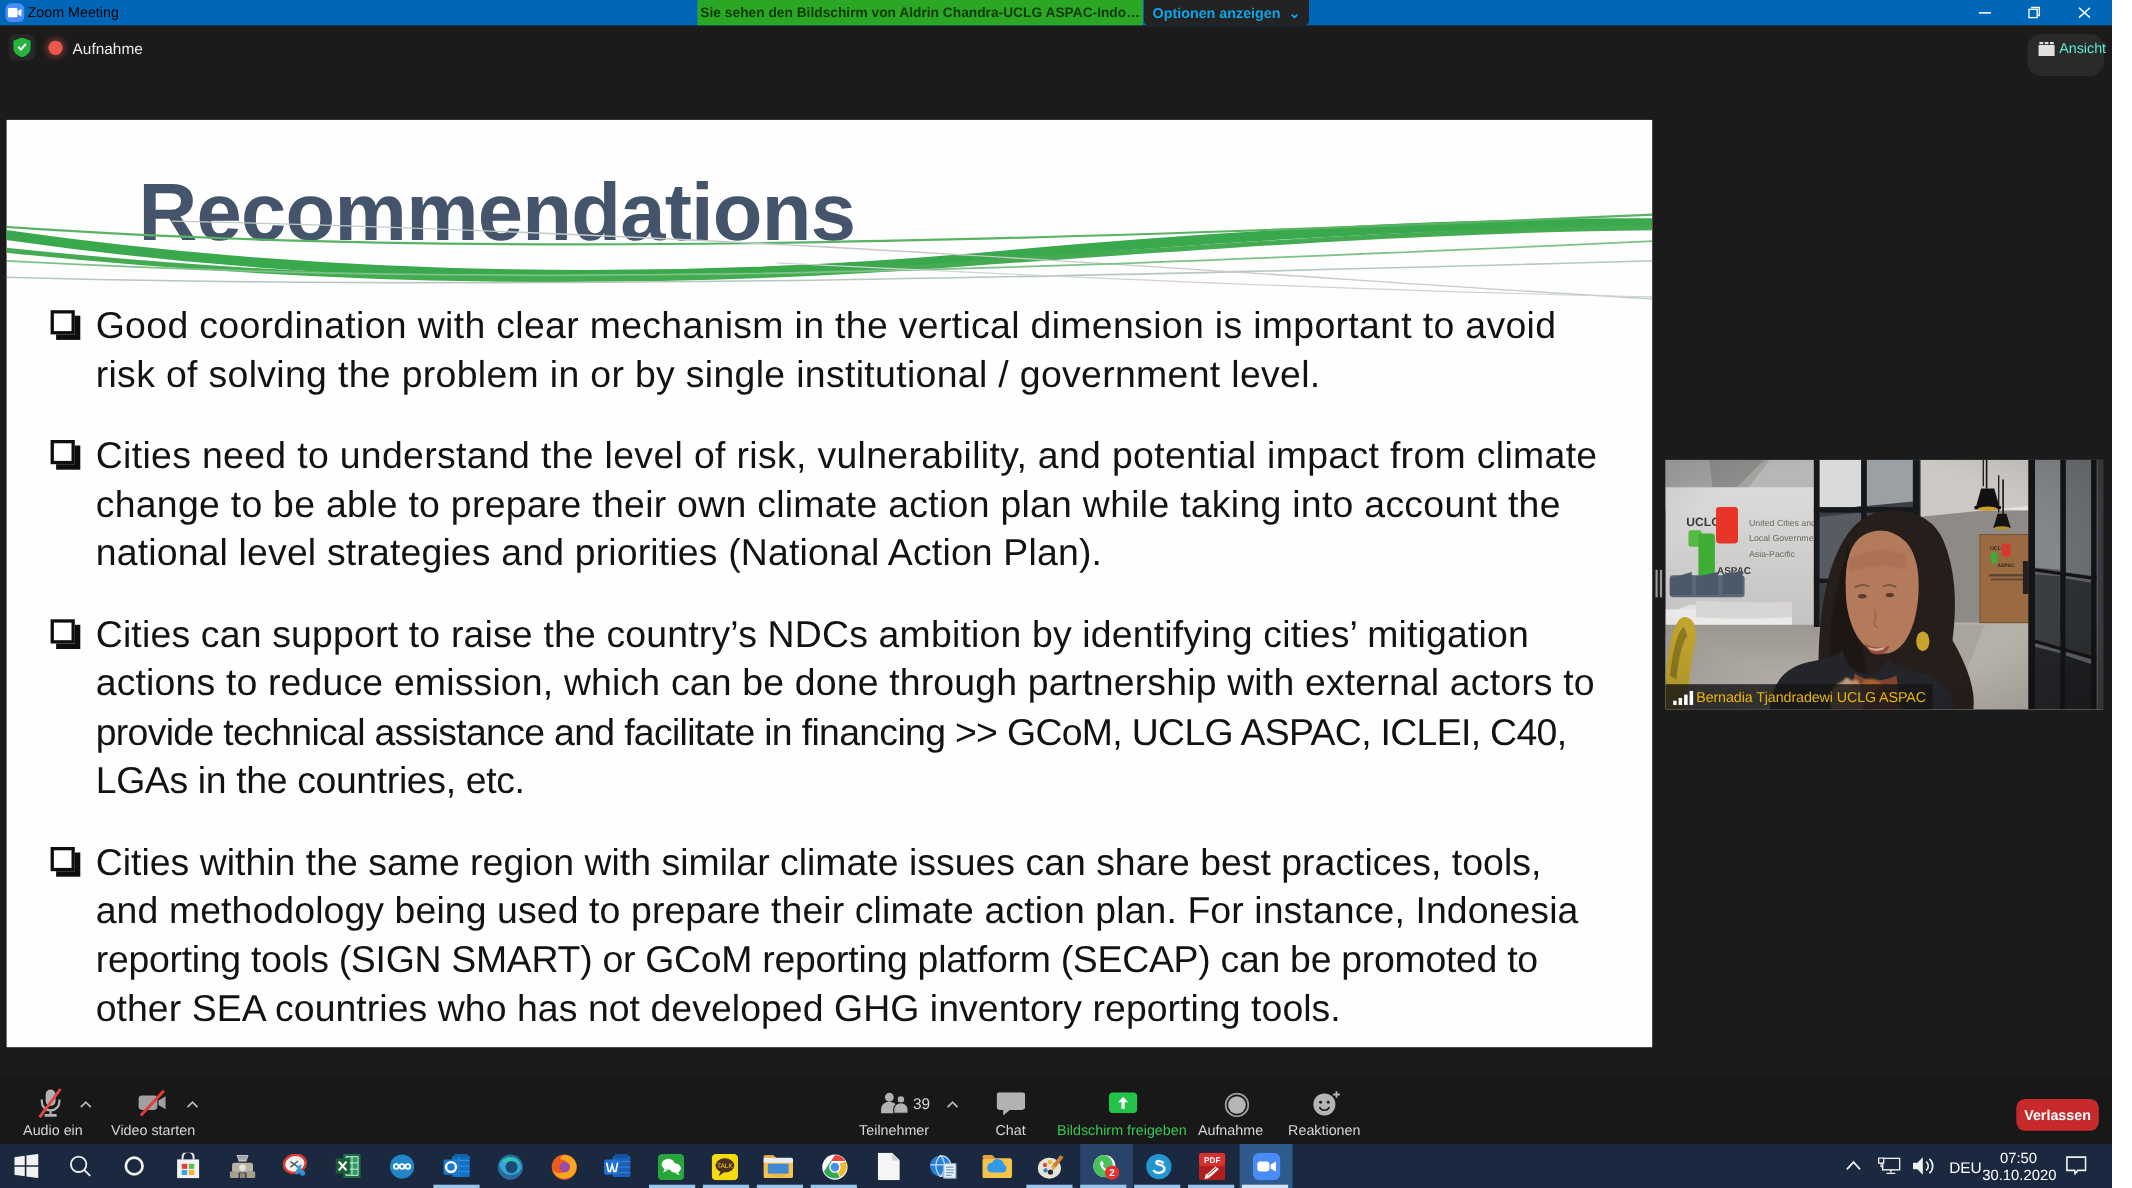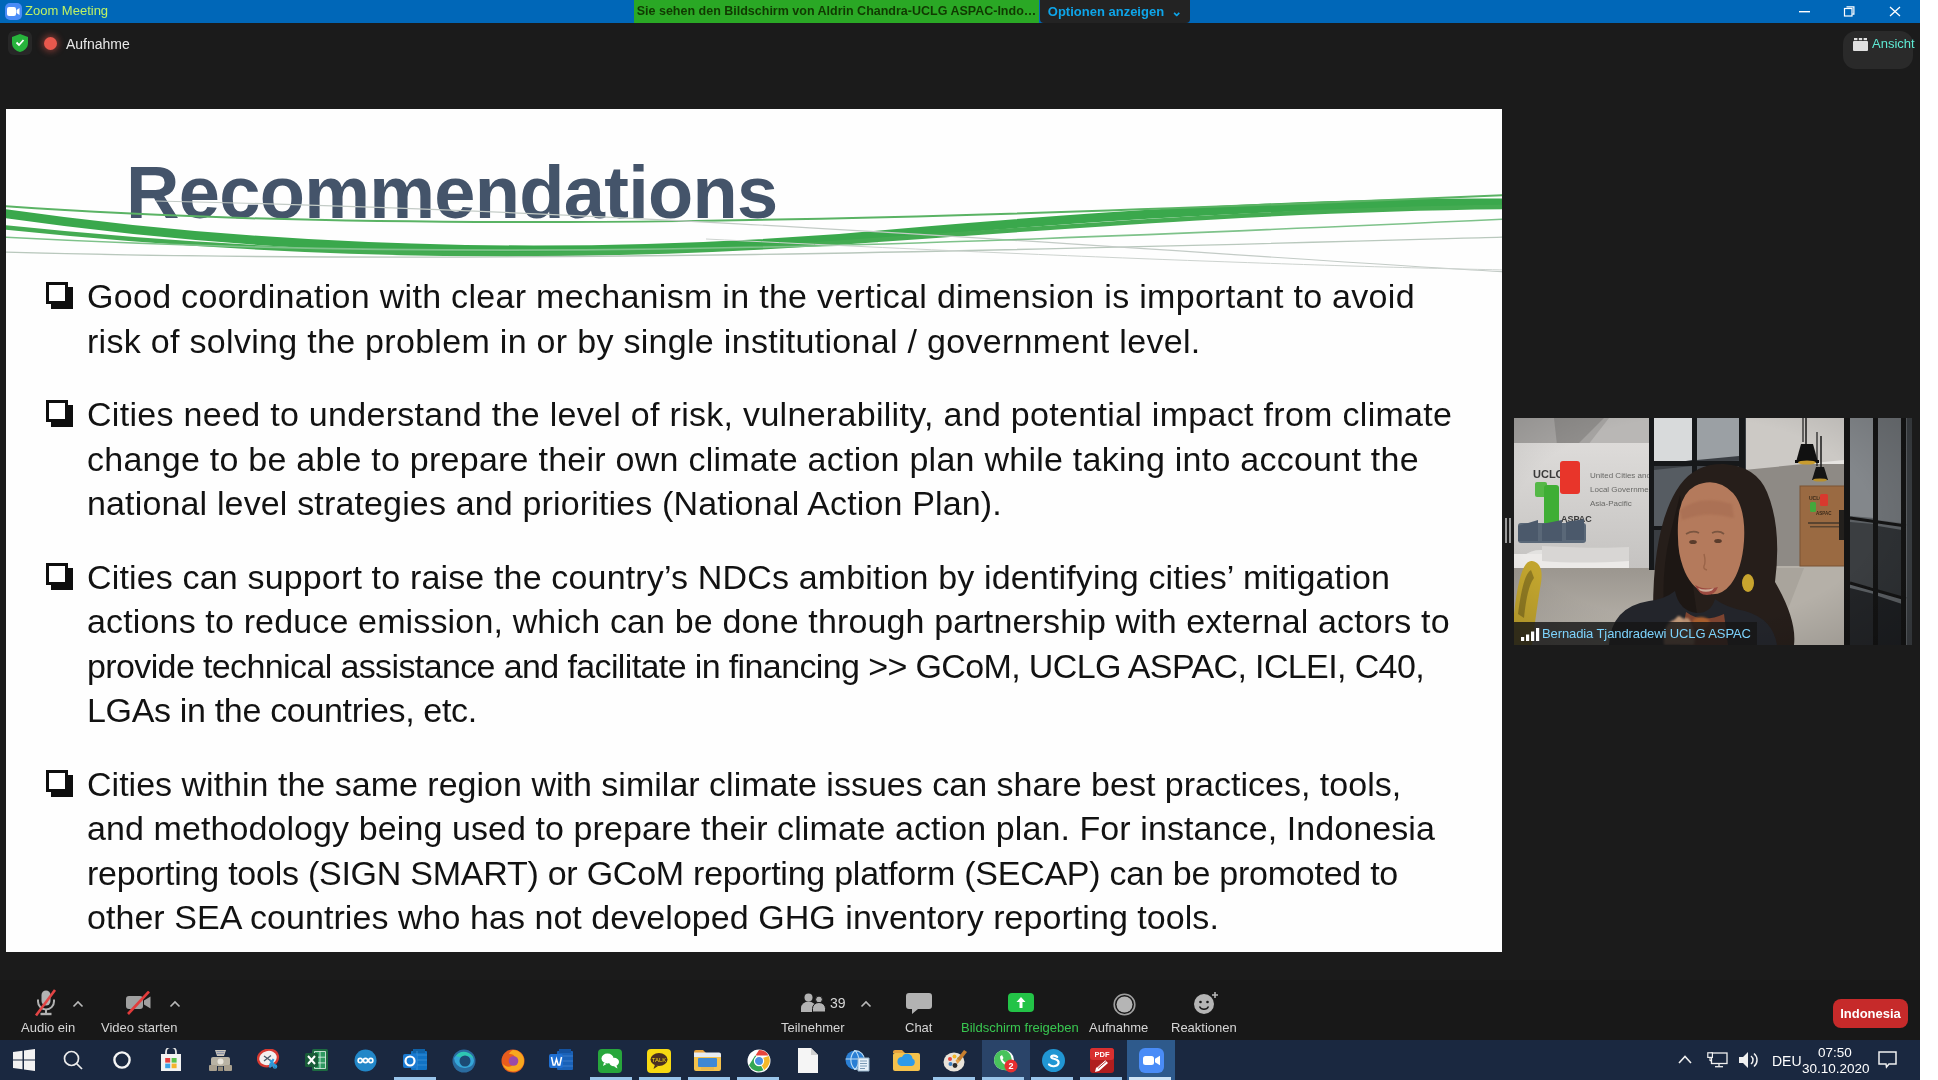--- a/index.html
+++ b/index.html
@@ -4,42 +4,42 @@
 <style>
 * { margin:0; padding:0; box-sizing:border-box; }
 html,body { width:1938px; height:1080px; overflow:hidden; background:#fff; }
 body { font-family:"Liberation Sans", sans-serif; position:relative; }
 #screen { position:absolute; left:0; top:0; width:1920px; height:1080px; background:#1b1b1b; }
 #rightstrip { position:absolute; left:1920px; top:0; width:18px; height:1080px; background:#ffffff; }
 
 #titlebar { position:absolute; left:0; top:0; width:1920px; height:23px; background:#0067b8; }
 #zmicon { position:absolute; left:5px; top:3px; width:17px; height:17px; border-radius:5px; background:#4a8cf7; }
 #zmicon svg { position:absolute; left:2px; top:4px; }
-#zmtitle { position:absolute; left:25px; top:3px; color:#bef264; font-size:13px; }
+#zmtitle { position:absolute; left:25px; top:3px; color:#000000; font-size:13px; }
 #banner { position:absolute; left:634px; top:0; width:405px; height:23px; background:#2aa825; color:#113a02; font-weight:bold; font-size:12.5px; text-align:center; line-height:23px; white-space:nowrap; overflow:hidden; }
 #optbtn { position:absolute; left:1040px; top:0; width:150px; height:23px; background:#232323; color:#0ea5e9; font-weight:bold; font-size:13px; text-align:center; line-height:23px; border-radius:0 0 4px 4px; }
 .wbtn { position:absolute; top:0; width:46px; height:23px; }
 
 #shield { position:absolute; left:8px; top:31px; width:24px; height:24px; background:#272727; border-radius:6px; }
 #reddot { position:absolute; left:44px; top:37px; width:13px; height:13px; background:#e8584d; border-radius:50%; box-shadow:0 0 6px 2px rgba(232,88,77,.45); }
 #aufnahme { position:absolute; left:66px; top:36px; color:#e8e8e8; font-size:14px; }
 #ansicht { position:absolute; left:1843px; top:31px; width:70px; height:38px; background:#2a2a2a; border-radius:13px; color:#5eead4; font-size:13px; }
 #ansicht .grid { position:absolute; left:10px; top:7px; } #ansicht span { position:absolute; left:29px; top:5px; }
 
 #slide { position:absolute; left:6px; top:109px; width:1496px; height:843px; background:#fefefe; overflow:hidden; }
 #stitle { position:absolute; left:120px; top:47px; font-size:74px; font-weight:bold; color:#44546a; letter-spacing:-0.7px; line-height:74px; white-space:nowrap; }
 #swoosh { position:absolute; left:0; top:0; }
 #bullets { position:absolute; left:81px; top:165px; width:1390px; font-size:34px; color:#121212; line-height:44.5px; }
 #bullets p { position:relative; margin:0 0 29px 0; }
 .cb { position:absolute; left:-41px; top:8px; width:22px; height:22px; border:3.2px solid #0e0e0e; box-shadow:5px 5px 0 0 #0e0e0e; background:#fff; }
 
 #grip1 { position:absolute; left:1505px; top:518px; width:2px; height:25px; background:#9a9a9a; }
 #grip2 { position:absolute; left:1509px; top:518px; width:2px; height:25px; background:#9a9a9a; }
 #video { position:absolute; left:1514px; top:418px; width:398px; height:227px; background:#555; overflow:hidden; }
-#vlabel { position:absolute; left:0px; top:204px; height:23px; background:rgba(22,22,22,.82); color:#7dd3fc; font-size:13px; line-height:23px; padding:0 6px 0 28px; letter-spacing:-0.1px; }
+#vlabel { position:absolute; left:0px; top:204px; height:23px; background:rgba(22,22,22,.82); color:#eab308; font-size:13px; line-height:23px; padding:0 6px 0 28px; letter-spacing:-0.1px; }
 
 
 #toolbar { position:absolute; left:0; top:980px; width:1920px; height:60px; background:#181818; }
 .tlabel { position:absolute; color:#d6d6d6; font-size:13px; white-space:nowrap; }
 .green { color:#38c750; }
 #verlassen { position:absolute; left:1833px; top:19px; width:75px; height:29px; background:#c62a2a; border-radius:8px; color:#fff; font-weight:bold; font-size:13px; text-align:center; line-height:29px; }
 
 #taskbar { position:absolute; left:0; top:1040px; width:1920px; height:40px; background:#1a2840; }
 .uline { position:absolute; bottom:0; left:3px; width:42px; height:3px; background:#9ac5ea; }
 .tray { position:absolute; color:#fff; font-size:14px; }
@@ -266,21 +266,21 @@
     </svg>
     <div class="tlabel" style="left:1089px;top:40px">Aufnahme</div>
     <svg style="position:absolute;left:1192px;top:11px" width="28" height="24" viewBox="0 0 28 24">
       <circle cx="12" cy="13" r="10" fill="#b5b5b5"></circle>
       <circle cx="8.5" cy="11" r="1.3" fill="#181818"></circle>
       <circle cx="15.5" cy="11" r="1.3" fill="#181818"></circle>
       <path d="M7.5 15.5 a5 5 0 0 0 9 0" fill="none" stroke="#181818" stroke-width="1.4"></path>
       <path d="M23 1 v6 M20 4 h6" stroke="#b5b5b5" stroke-width="1.6"></path>
     </svg>
     <div class="tlabel" style="left:1171px;top:40px">Reaktionen</div>
-    <div id="verlassen">Indonesia</div>
+    <div id="verlassen">Verlassen</div>
   </div>
   <div id="taskbar">
     <div style="position:absolute;left:982px;top:0;width:48px;height:40px;background:#2a4469"></div>
     <div style="position:absolute;left:1127px;top:0;width:48px;height:40px;background:#2e5a8c"></div>
     <svg style="position:absolute;left:13px;top:9px" width="22" height="22" viewBox="0 0 22 22">
         <path d="M0 3 L9.5 1.7 V10.4 H0 Z M11 1.5 L22 0 V10.4 H11 Z M0 11.6 H9.5 V20.3 L0 19 Z M11 11.6 H22 V22 L11 20.5 Z" fill="#f2f2f2"></path>
       </svg>
     <svg style="position:absolute;left:62px;top:9px" width="22" height="22" viewBox="0 0 22 22">
         <circle cx="9.5" cy="9.5" r="7" fill="none" stroke="#ececec" stroke-width="1.7"></circle>
         <line x1="14.5" y1="14.5" x2="20" y2="20" stroke="#ececec" stroke-width="1.7"></line>

